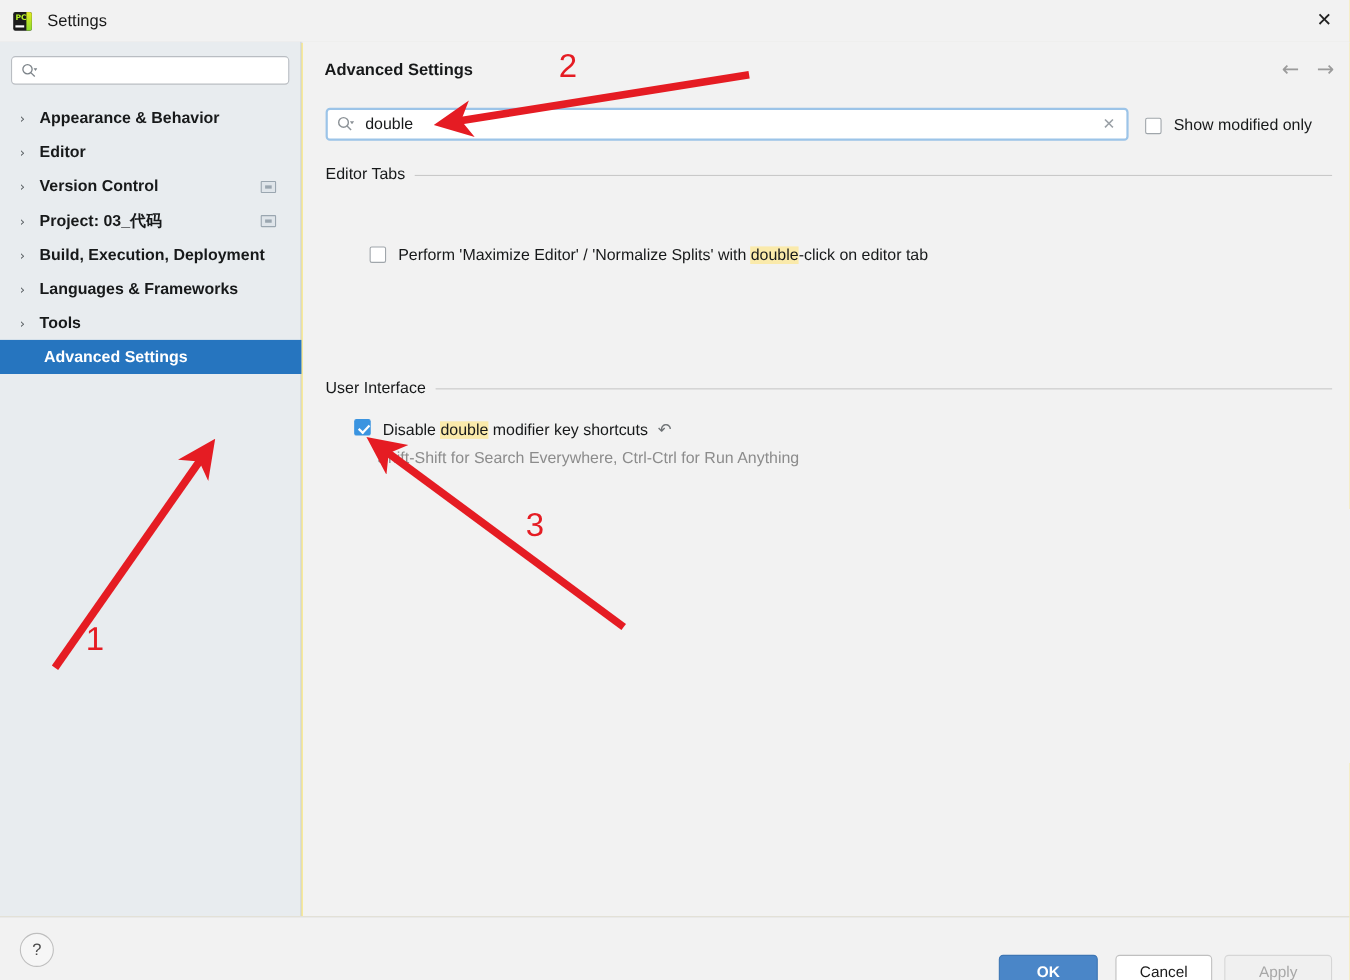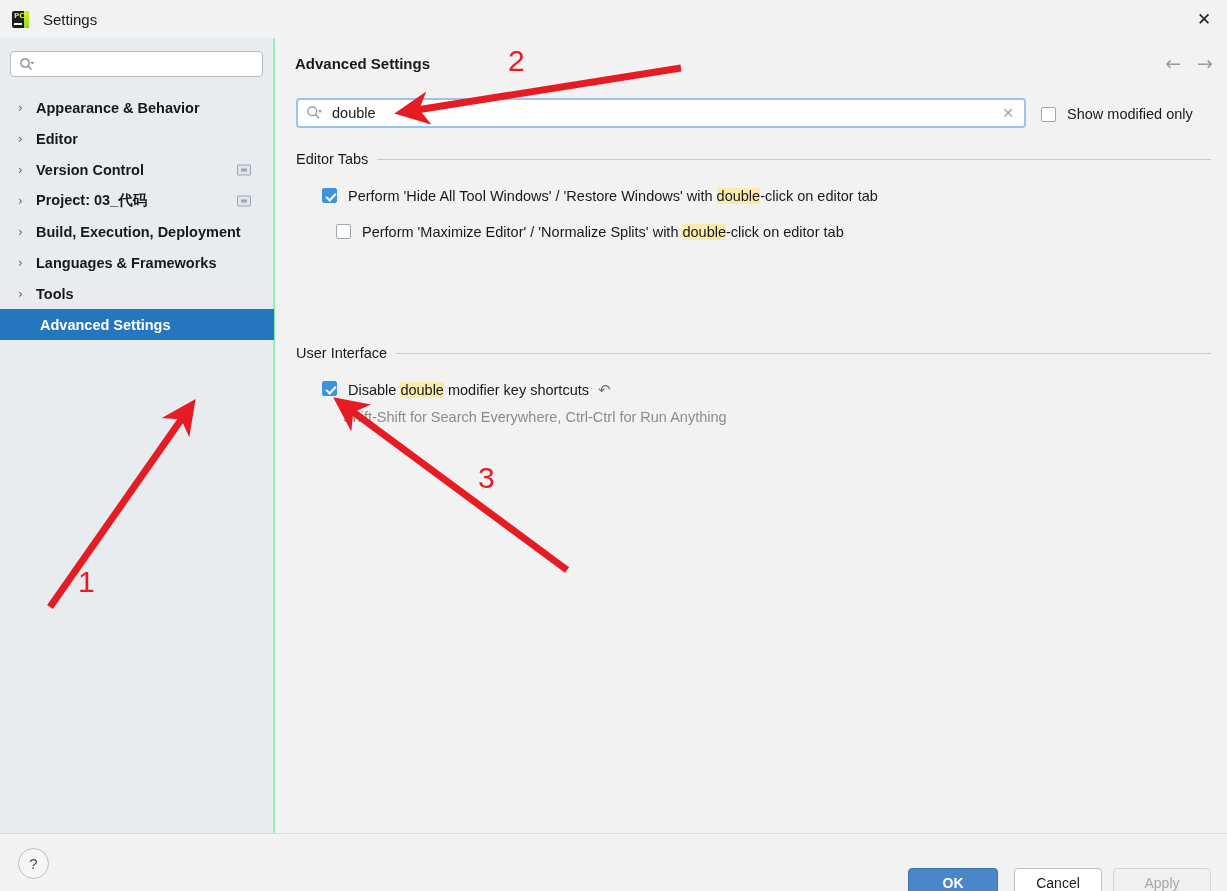--- a/index.html
+++ b/index.html
@@ -6,21 +6,21 @@
     margin: 0; padding: 0;
     width: 1227px; height: 891px;
     overflow: hidden;
     background: #f2f2f2;
     font-family: "Liberation Sans", sans-serif;
     -webkit-font-smoothing: antialiased;
   }
   #app {
     position: relative;
     width: 1227px; height: 891px;
-    background: #86efac;
+    background: #fde047;
   }
 
   
   .titlebar {
     position: absolute; left: 0; top: 0;
     width: 1227px; height: 38px;
     background: #f2f2f2;
     border-bottom: 1px solid #dededa;
     display: flex; align-items: center;
   }
@@ -377,26 +377,20 @@
     <div class="show-modified">
       <span class="cb"></span>
       <span class="cb-label">Show modified only</span>
     </div>
 
     <div class="section-head" style="left:21px; top:113px;">
       <span>Editor Tabs</span>
       <span class="rule"></span>
     </div>
 
-    <div class="option-row" style="left:47px; top:150px;">
-      <span class="cb checked"></span>
-      <span class="cb-label">
-        <span>Perform 'Hide All Tool Windows' / 'Restore Windows' with </span><span class="hl">double</span><span>-click on editor tab</span>
-      </span>
-    </div>
 
     <div class="option-row" style="left:61px; top:186px;">
       <span class="cb"></span>
       <span class="cb-label">
         <span>Perform 'Maximize Editor' / 'Normalize Splits' with </span><span class="hl">double</span><span>-click on editor tab</span>
       </span>
     </div>
 
     <div class="section-head" style="left:21px; top:307px;">
       <span>User Interface</span>

